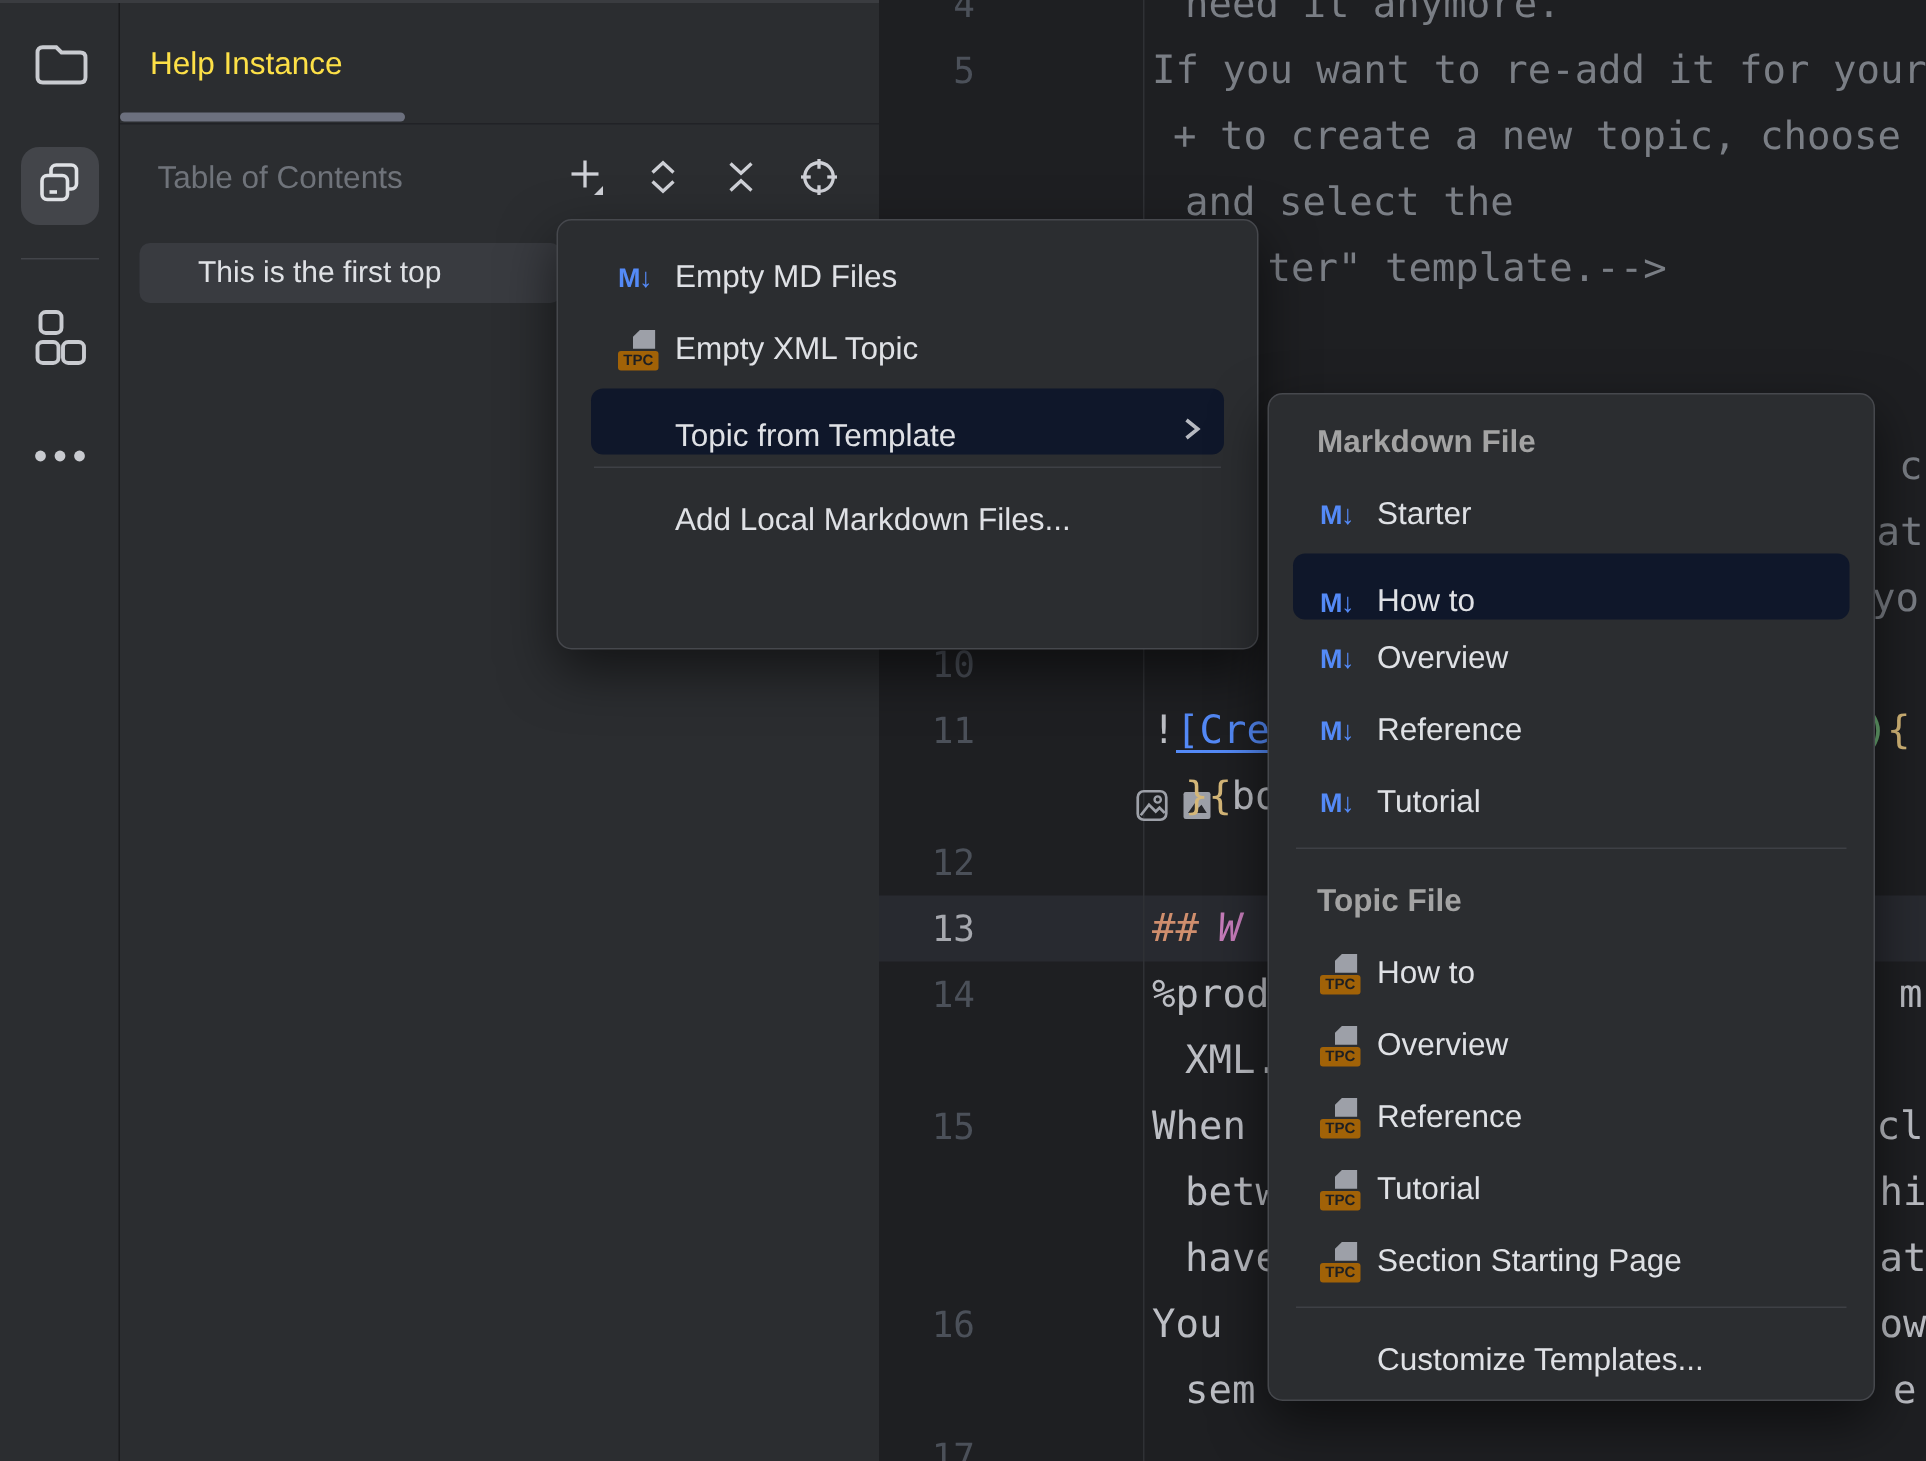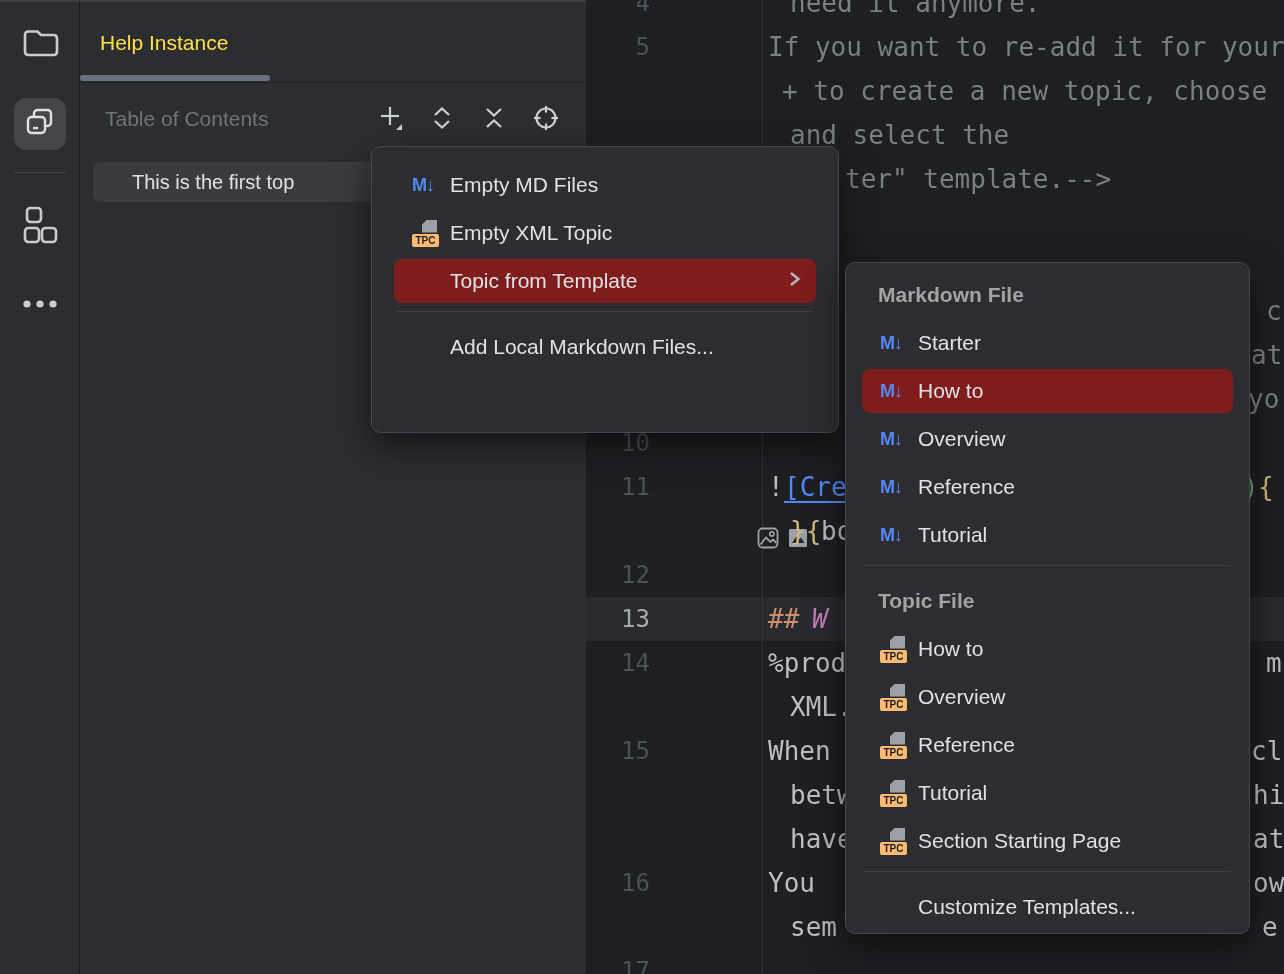--- a/index.html
+++ b/index.html
@@ -47,34 +47,34 @@
   .gico { position:absolute; top:10px; width:24px; height:24px; }
 
   
   .popup { position:absolute; background:#2B2D30; border:1px solid #46484D; border-radius:10px;
            box-shadow:0 14px 36px rgba(0,0,0,.55); }
   .menu1 { left:371px; top:146px; width:468px; height:287px; padding:16px 22px; z-index:20; }
   .menu2 { left:845px; top:262px; width:405px; height:672px; padding:10px 16px; z-index:30; }
   .mitem { height:44px; margin-bottom:4px; display:flex; align-items:center; border-radius:8px;
            color:#DFE1E5; font-size:21px; padding:0 14px 0 18px; cursor:pointer; }
   .mitem .isl { width:38px; flex:none; display:flex; align-items:center; }
-  .mitem.sel { background:#7f1d1d; }
+  .mitem.sel { background:#0f172a;align-items:flex-end; }
   .mitem.dis { color:#6F737A; }
   .mhead { height:44px; margin-bottom:4px; display:flex; align-items:center; padding-left:16px;
            color:#a3a3a3; font-weight:700; font-size:21px; }
   .msep  { height:1px; background:#3E4045; margin:8px 2px 13px 2px; }
   .chev  { margin-left:auto; flex:none; }
 
   
   .ic-md { color:#548AF7; font-weight:800; font-size:18px; letter-spacing:-1px; white-space:nowrap; }
   .ic-md .dn { font-weight:700; }
   .ic-tpc { position:relative; width:27px; height:27px; flex:none; }
   .ic-tpc .page { position:absolute; top:0; right:2px; width:15px; height:13px; background:#9DA0A8;
                   clip-path:polygon(34% 0, 100% 0, 100% 100%, 0 100%, 0 38%); }
-  .ic-tpc .tag { position:absolute; bottom:0; left:0; width:27px; height:13px; background:#fdba74;
+  .ic-tpc .tag { position:absolute; bottom:0; left:0; width:27px; height:13px; background:#a16207;
                  border-radius:2px; color:#1E1F22; font-size:10px; font-weight:700; text-align:center; line-height:13px; }
 </style>
 </head>
 <body>
 
 <div class="abs iconstrip">
   <div class="abs stripe-btn" style="top:19px;">
     <span>
       <svg width="38" height="36" viewBox="0 0 38 36">
           <path d="M4 10 q0-3.5 3.5-3.5 h9 l3.5 3.5 h12.5 q3.5 0 3.5 3.5 v13 q0 3.5-3.5 3.5 h-25 q-3.5 0-3.5-3.5 z" fill="none" stroke="#C9CBD0" stroke-width="2.6"></path>

